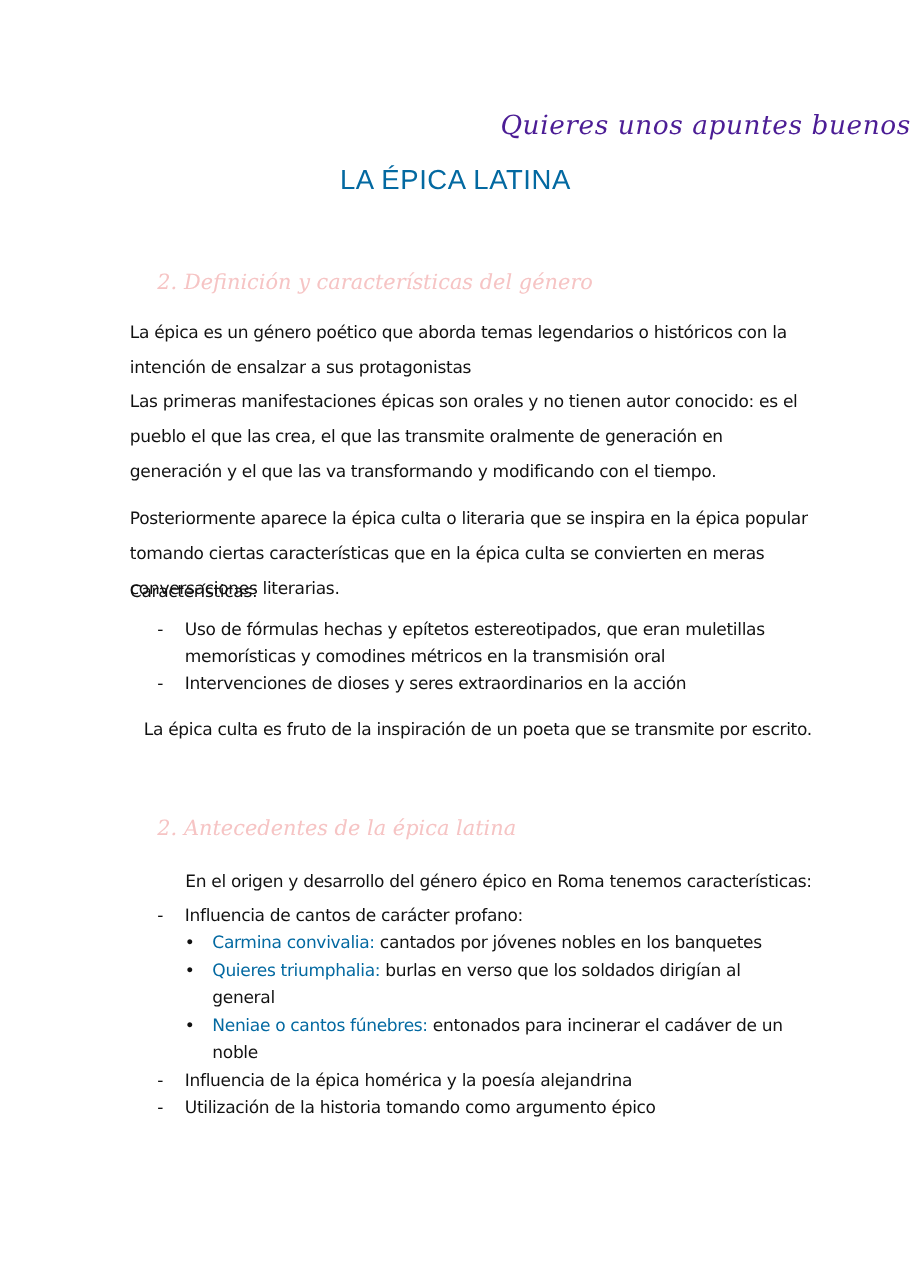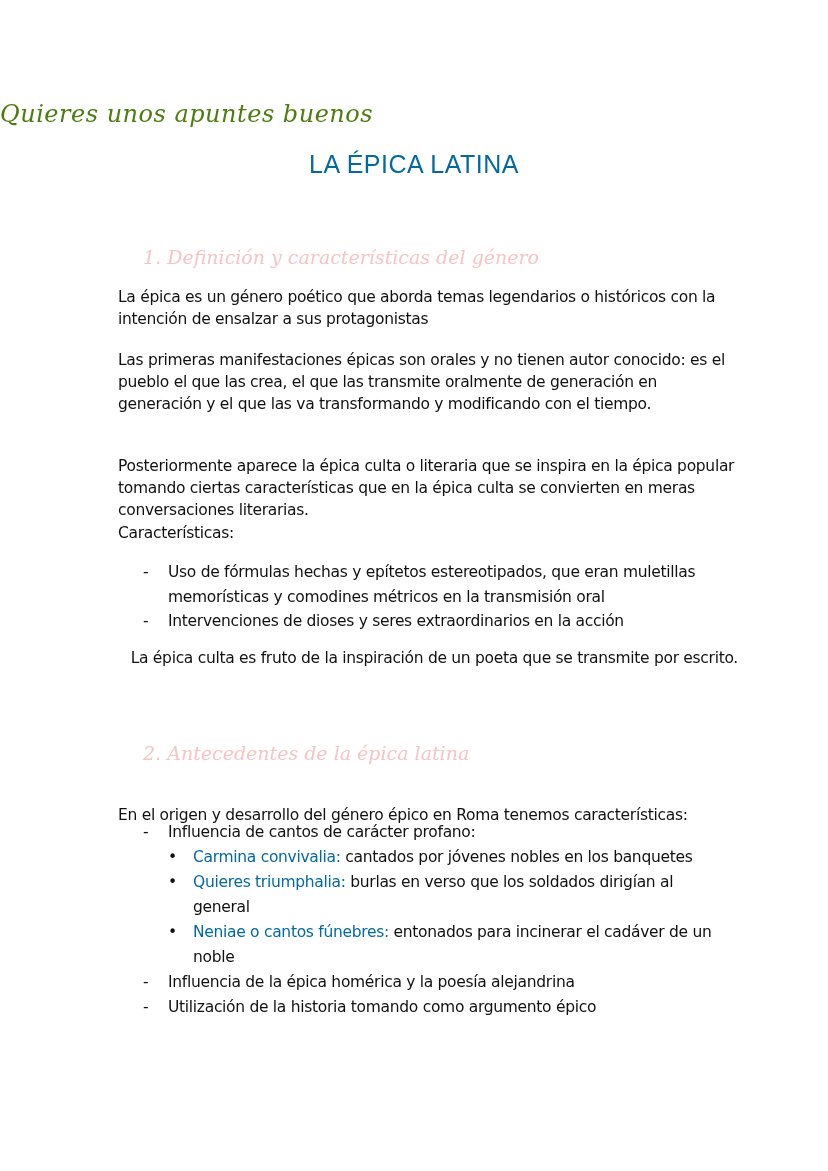--- a/index.html
+++ b/index.html
@@ -1,66 +1,66 @@
 <!DOCTYPE html>
 <html><head>
 <meta charset="utf-8">
 <style>
   html, body { margin:0; padding:0; background:#ffffff; }
   body { width:828px; height:1171px; position:relative; overflow:hidden;
          font-family:"DejaVu Sans", sans-serif; color:#111; }
   .page { position:absolute; left:0; top:0; width:828px; height:1171px; }
-  .subtitle { position:absolute; left:0; width:828px; top:100px; text-align:left;
+  .subtitle { position:absolute; left:0; width:828px; top:100px; text-align:right;
               font-family:"DejaVu Serif", serif; font-style:italic; font-size:24px;
-              color:#4d7c0f; letter-spacing:0.5px; }
+              color:#4c1d95; letter-spacing:0.5px; }
   .title { position:absolute; left:0; width:828px; top:150px; text-align:center;
            font-family:"Liberation Sans", sans-serif; font-size:25px; color:#0369a1;
            letter-spacing:0.5px; }
   .h2 { position:absolute; left:143px; font-family:"DejaVu Serif", serif; font-style:italic;
         font-size:19px; color:#f6c4c4; }
-  .p { position:absolute; left:118px; width:620px; font-size:15.5px; line-height:22px;
+  .p { position:absolute; left:118px; width:620px; font-size:15.5px; line-height:32px;
        font-family:"DejaVu Sans", sans-serif; letter-spacing:-0.3px; }
   .li { position:absolute; left:143px; width:580px; font-size:15.5px; line-height:24.5px;
         letter-spacing:-0.3px; }
   .li .dash { position:absolute; left:0; top:0; }
   .li .txt { display:block; margin-left:25px; }
   .bl { position:absolute; left:168px; width:560px; font-size:15.5px; line-height:24.5px;
         letter-spacing:-0.3px; }
   .bl .dot { position:absolute; left:0; top:0; }
   .bl .txt { display:block; margin-left:25px; }
   .term { color:#0369a1; }
 </style>
 </head>
 <body>
 
 <div class="page">
   <div class="subtitle">Quieres unos apuntes buenos</div>
   <div class="title">LA ÉPICA LATINA</div>
 
-  <div class="h2" style="top:246px;">1. Definición y características del género</div>
+  <div class="h2" style="top:246px;">2. Definición y características del género</div>
 
   <div class="p" style="top:286px;">La épica es un género poético que aborda temas legendarios o históricos con la intención de ensalzar a sus protagonistas</div>
   <div class="p" style="top:349px;">Las primeras manifestaciones épicas son orales y no tienen autor conocido: es el pueblo el que las crea, el que las transmite oralmente de generación en generación y el que las va transformando y modificando con el tiempo.</div>
   <div class="p" style="top:437px;margin-top:18px;">Posteriormente aparece la épica culta o literaria que se inspira en la épica popular tomando ciertas características que en la épica culta se convierten en meras conversaciones literarias.</div>
   <div class="p" style="top:522px;">Características:</div>
 
   <div class="li" style="top:560px;">
     <span class="dash">-</span>
     <span class="txt">Uso de fórmulas hechas y epítetos estereotipados, que eran muletillas memorísticas y comodines métricos en la transmisión oral</span>
   </div>
   <div class="li" style="top:609px;">
     <span class="dash">-</span>
     <span class="txt">Intervenciones de dioses y seres extraordinarios en la acción</span>
   </div>
 
   <div class="p" style="top:647px;text-align:right;">La épica culta es fruto de la inspiración de un poeta que se transmite por escrito.</div>
 
   <div class="h2" style="top:742px;">2. Antecedentes de la épica latina</div>
 
-  <div class="p" style="top:804px;">En el origen y desarrollo del género épico en Roma tenemos características:</div>
+  <div class="p" style="top:785px;text-align:right;">En el origen y desarrollo del género épico en Roma tenemos características:</div>
 
   <div class="li" style="top:820px;">
     <span class="dash">-</span>
     <span class="txt">Influencia de cantos de carácter profano:</span>
   </div>
 
   <div class="bl" style="top:845px;">
     <span class="dot">•</span>
     <span class="txt"><span class="term">Carmina convivalia:</span><span> cantados por jóvenes nobles en los banquetes</span></span>
   </div>

